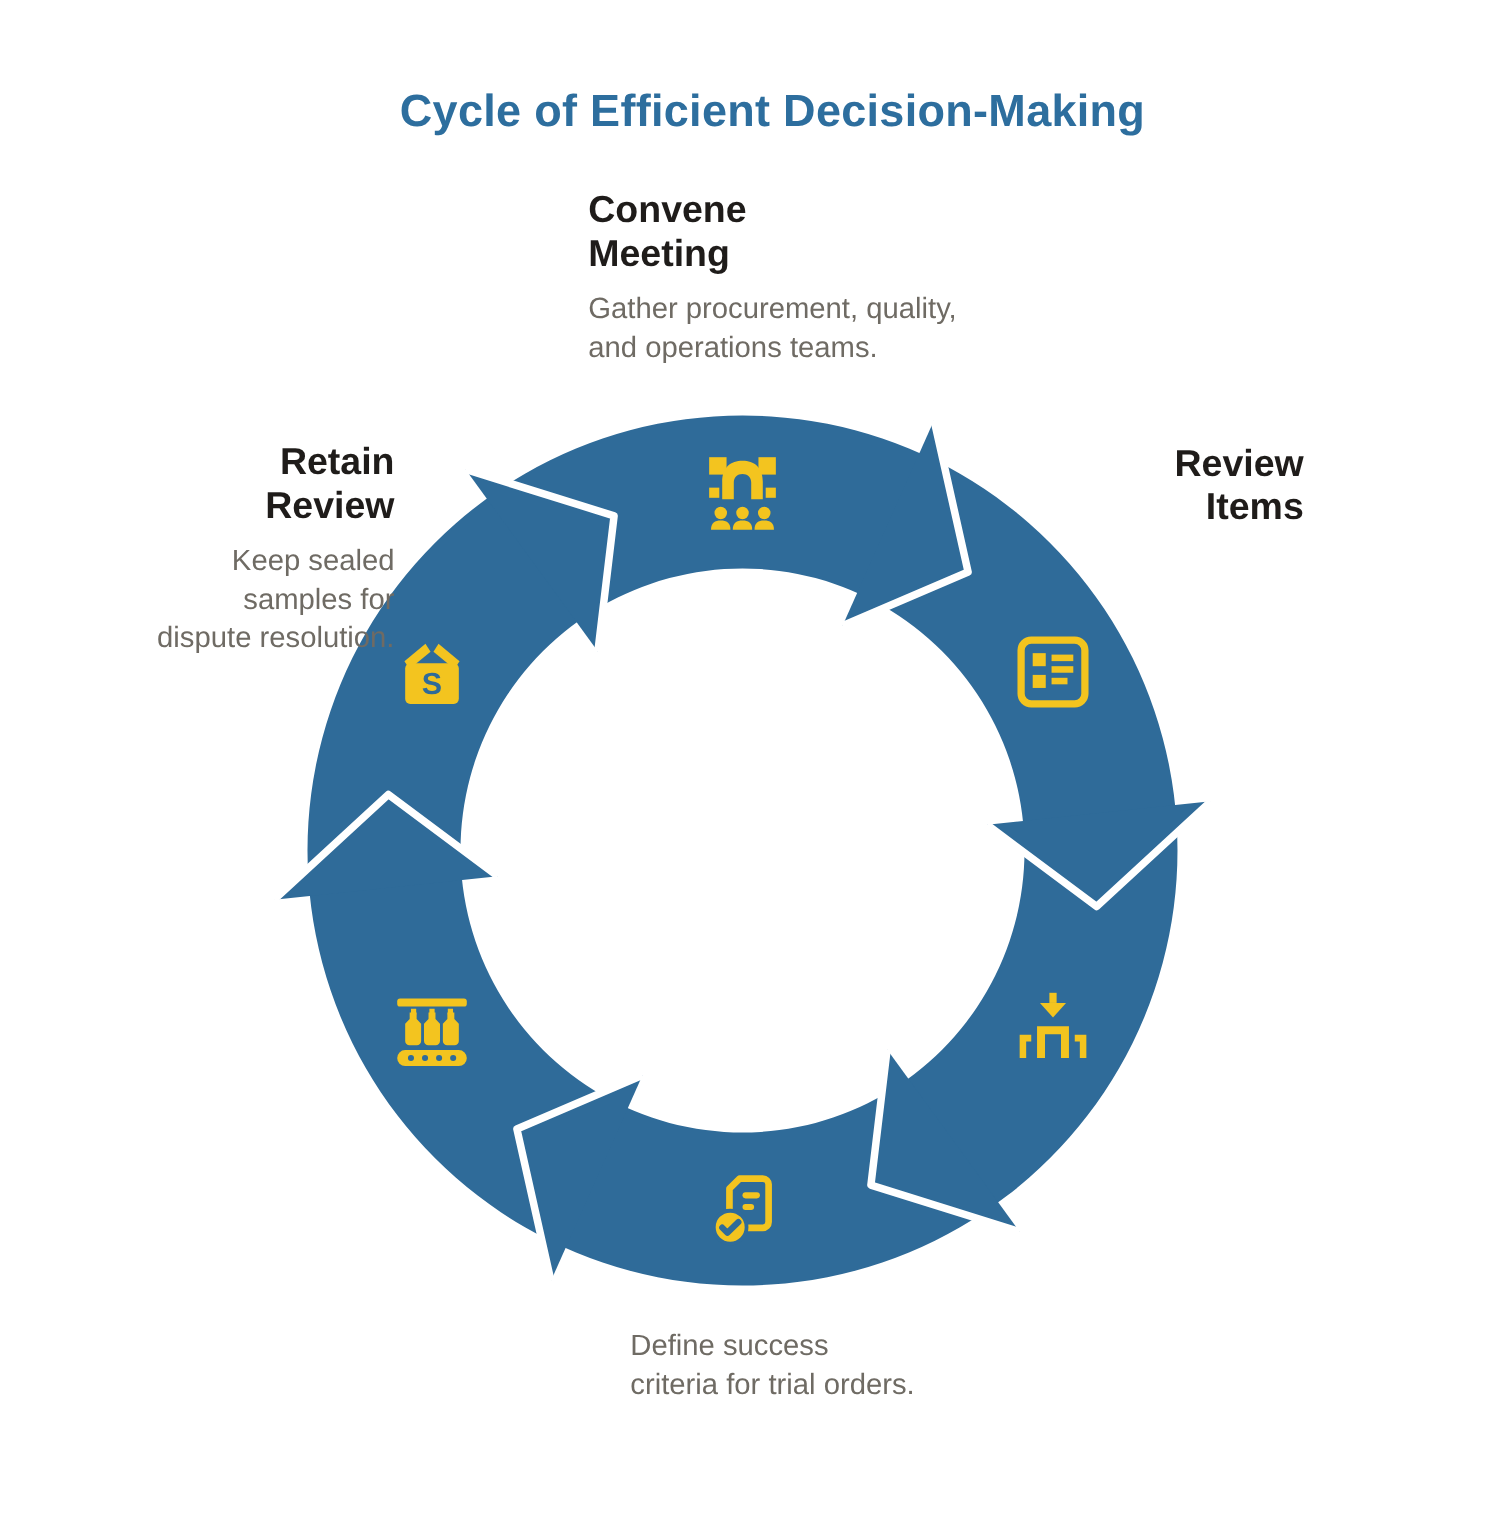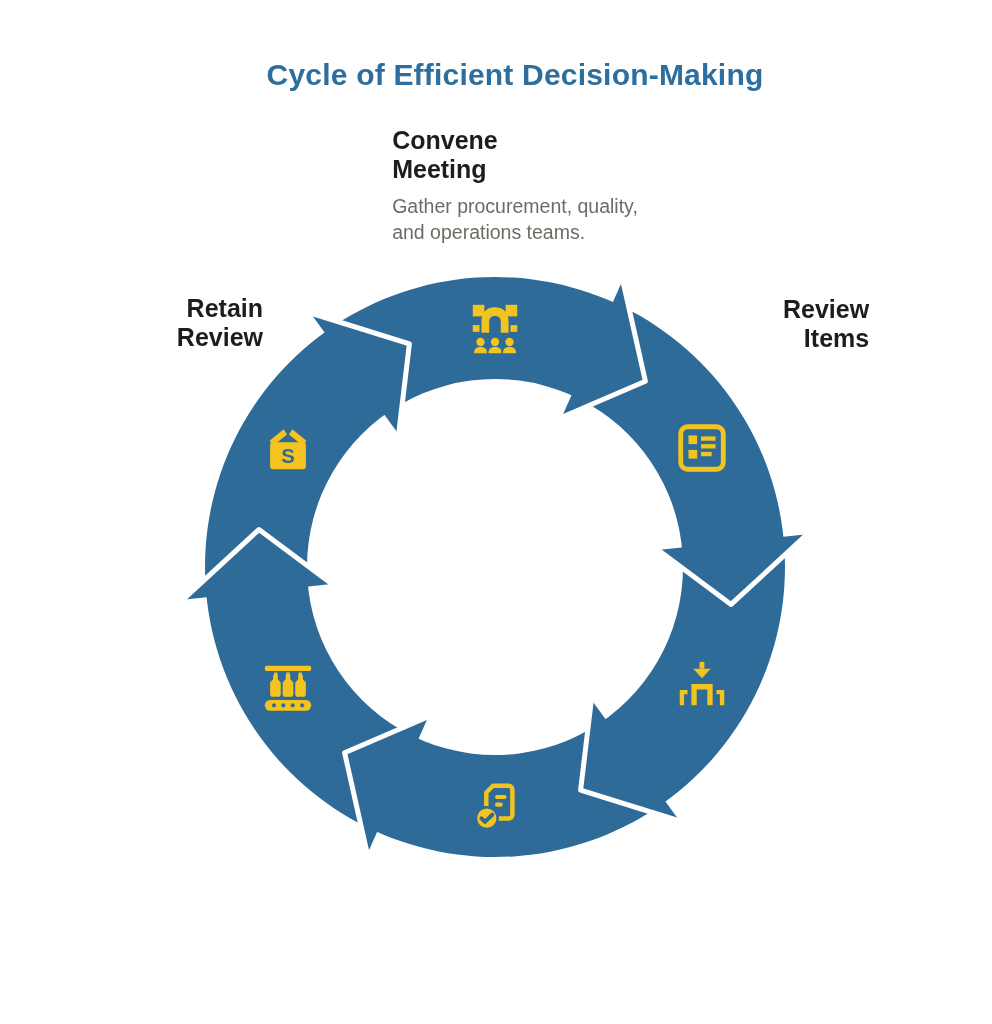--- a/index.html
+++ b/index.html
@@ -49,26 +49,31 @@
 and operations teams.</div>
   </div>
 
   <div class="stage align-left" style="left:783px;top:295px;">
     <div class="stage-title">Review
 Items</div>
   </div>
 
 
   <div class="stage align-center" style="top:875px;">
+    <div class="stage-desc">Define success
+criteria for trial orders.</div>
   </div>
 
 
   <div class="stage align-right" style="right:767px;top:294px;">
     <div class="stage-title">Retain
 Review</div>
+    <div class="stage-desc">Keep sealed
+samples for
+dispute resolution.</div>
   </div>
 
   <div class="icon" style="left:466px;top:299px;">
     <svg viewBox="0 0 60 60">
       <g fill="var(--accent)">
         <rect x="7" y="6" width="12" height="12"></rect>
         <rect x="41" y="6" width="12" height="12"></rect>
         <path d="M16 35 V23 C16 13 22 8.5 30 8.5 C38 8.5 44 13 44 23 V35 H36 V23.5 C36 19.5 33.5 17.5 30 17.5 C26.5 17.5 24 19.5 24 23.5 V35 Z"></path>
         <rect x="7" y="27" width="7" height="7"></rect>
         <rect x="46" y="27" width="7" height="7"></rect>

